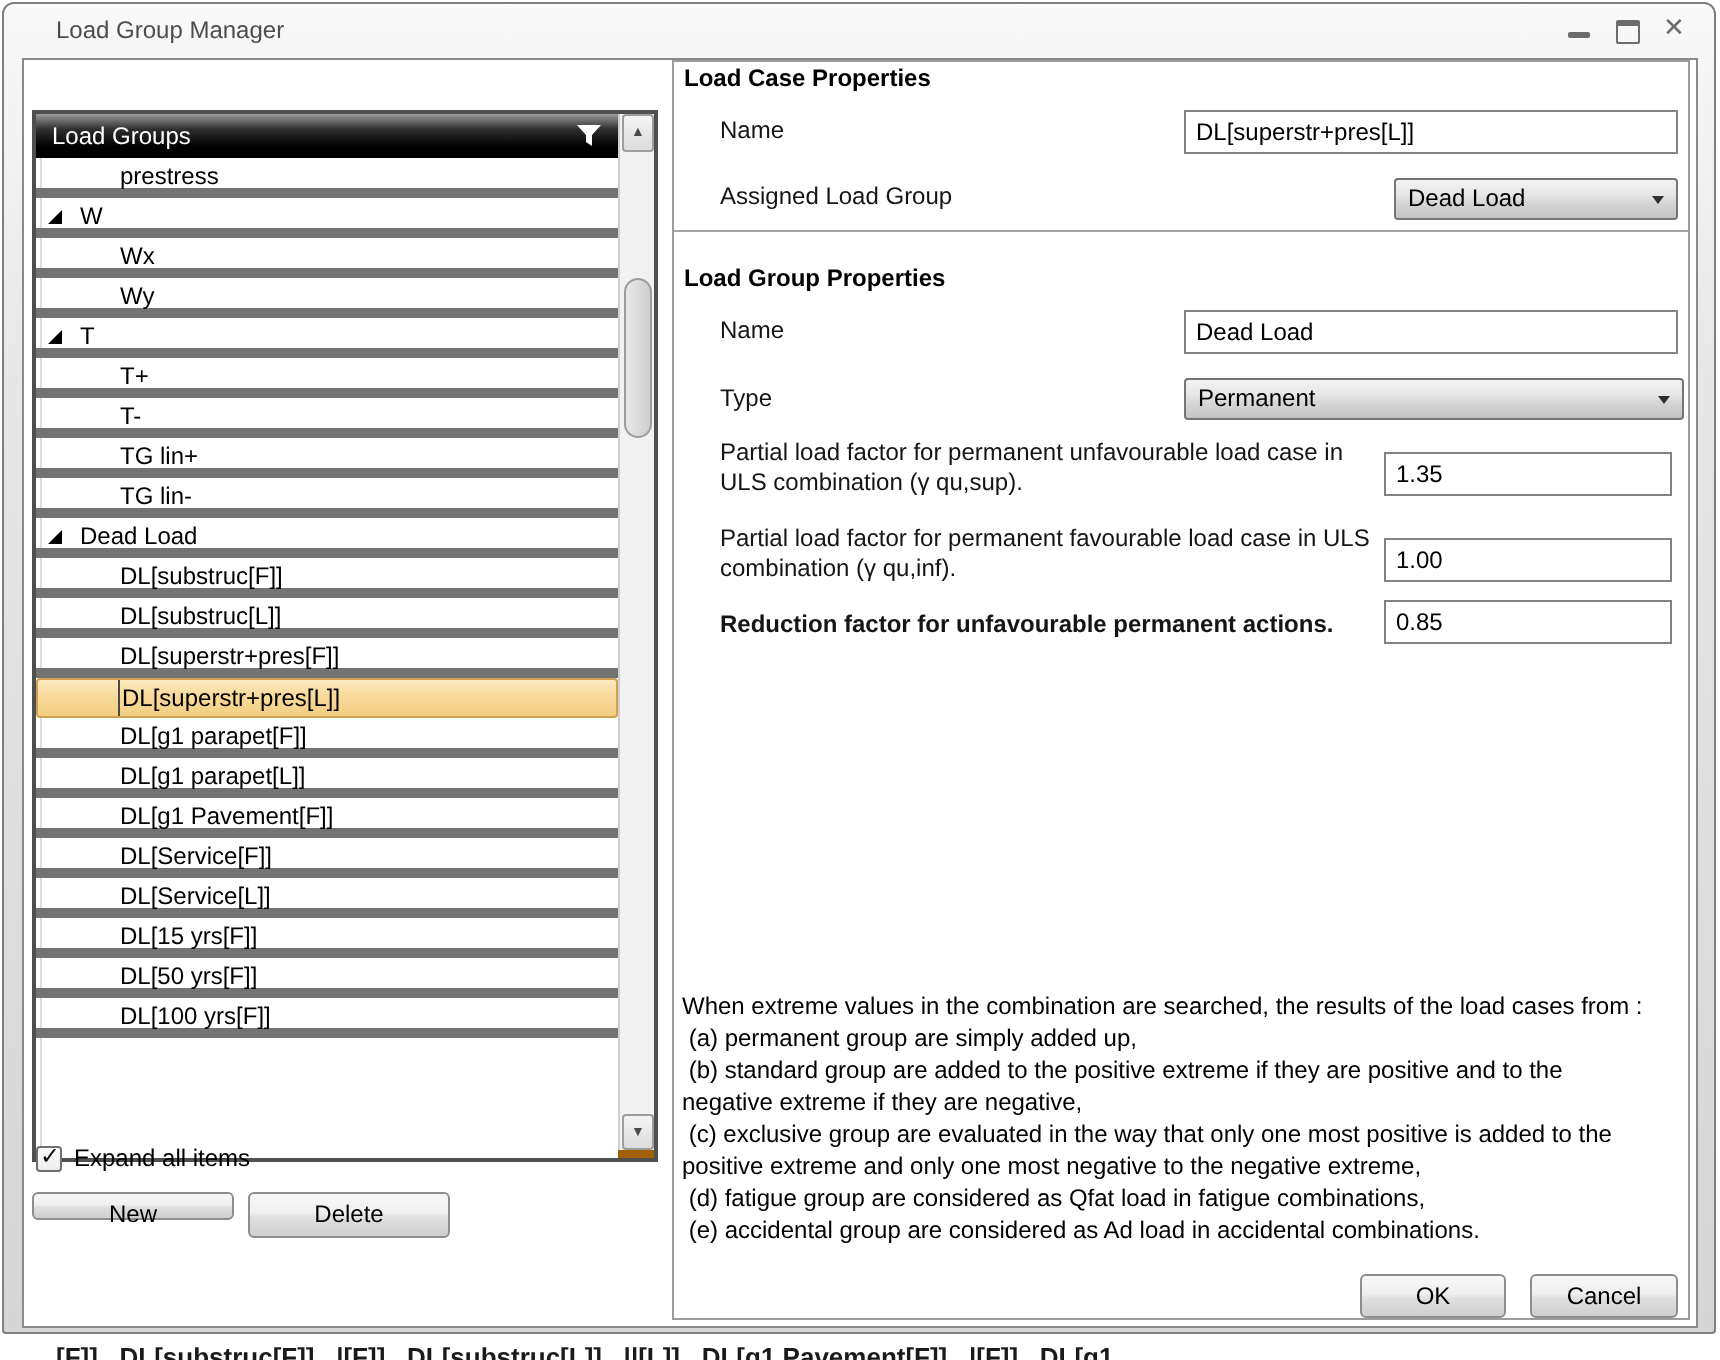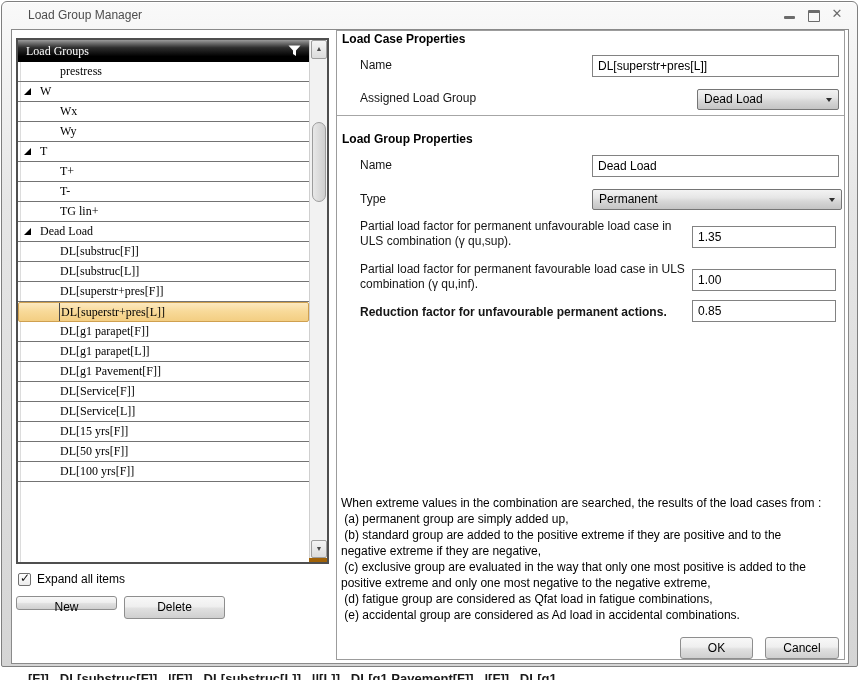--- a/index.html
+++ b/index.html
@@ -17,28 +17,28 @@
           box-shadow:inset 0 1px 0 #FFFFFF;}
   .title{position:absolute;left:26px;top:6px;font-size:12px;color:#4D4D4D;}
   .winctl{position:absolute;top:0;}
   .ctl-min{left:782px;top:14px;width:11px;height:3px;background:#6B6B6B;border-radius:1px;}
   .ctl-max{left:806px;top:8px;width:10px;height:8px;border:1px solid #6B6B6B;border-top:3px solid #6B6B6B;border-radius:1px;background:transparent;}
   .ctl-close{left:827px;top:4px;font-size:13px;font-weight:bold;color:#6B6B6B;width:16px;text-align:center;}
 
   .client{position:absolute;left:9px;top:27px;width:836px;height:633px;background:#FFF;border:1px solid #8A8A8A;}
 
   
-  .treebox{position:absolute;left:16px;top:38px;width:309px;height:522px;border:2px solid #4F4F4F;background:#a16207;font-family:Liberation Serif, serif;}
+  .treebox{position:absolute;left:16px;top:55px;width:309px;height:522px;border:2px solid #4F4F4F;background:#a16207;}
   .tree-header{position:absolute;left:0;top:0;width:291px;height:22px;
                background:linear-gradient(180deg,#9B9B9B 0%,#2E2E2E 35%,#000 75%);
                color:#FFF;line-height:22px;padding-left:8px;box-sizing:border-box;}
   .funnel{position:absolute;right:8px;top:5px;}
   .tree-rows{position:absolute;left:0;top:22px;width:291px;height:500px;background:#FFF;}
   .tree-rows::before{content:'';position:absolute;left:2px;top:0;bottom:0;width:1px;background:#DCDCDC;}
-  .trow{position:relative;height:20px;line-height:19px;box-sizing:border-box;border-bottom:1px solid #737373;white-space:nowrap;}
+  .trow{position:relative;height:20px;line-height:19px;box-sizing:border-box;border-bottom:5px solid #737373;white-space:nowrap;}
   .trow .tlabel{display:inline-block;}
   .trow.child .tlabel{margin-left:42px;}
   .trow.group .tlabel{margin-left:22px;}
   .expander{position:absolute;left:6px;top:6px;width:0;height:0;
             border-left:7px solid transparent;border-bottom:7px solid #000;}
   .trow.selected{background:linear-gradient(180deg,#FCE9C0 0%,#F8DA9A 45%,#F3CE82 100%);
                  border:1px solid #CFA050;border-radius:2px;}
   .trow.selected::before{content:'';position:absolute;left:40px;top:0;bottom:0;width:1px;background:#4A4A4A;}
 
   
@@ -125,20 +125,21 @@
     </div>
     <div class="tree-rows">
         <div class="trow child"><span class="tlabel">prestress</span></div>
         <div class="trow group"><span class="expander"></span><span class="tlabel">W</span></div>
         <div class="trow child"><span class="tlabel">Wx</span></div>
         <div class="trow child"><span class="tlabel">Wy</span></div>
         <div class="trow group"><span class="expander"></span><span class="tlabel">T</span></div>
         <div class="trow child"><span class="tlabel">T+</span></div>
         <div class="trow child"><span class="tlabel">T-</span></div>
         <div class="trow child"><span class="tlabel">TG lin+</span></div>
+        <div class="trow child"><span class="tlabel">TG lin-</span></div>
         <div class="trow group"><span class="expander"></span><span class="tlabel">Dead Load</span></div>
         <div class="trow child"><span class="tlabel">DL[substruc[F]]</span></div>
         <div class="trow child"><span class="tlabel">DL[substruc[L]]</span></div>
         <div class="trow child"><span class="tlabel">DL[superstr+pres[F]]</span></div>
         <div class="trow child selected"><span class="tlabel">DL[superstr+pres[L]]</span></div>
         <div class="trow child"><span class="tlabel">DL[g1 parapet[F]]</span></div>
         <div class="trow child"><span class="tlabel">DL[g1 parapet[L]]</span></div>
         <div class="trow child"><span class="tlabel">DL[g1 Pavement[F]]</span></div>
         <div class="trow child"><span class="tlabel">DL[Service[F]]</span></div>
         <div class="trow child"><span class="tlabel">DL[Service[L]]</span></div>

